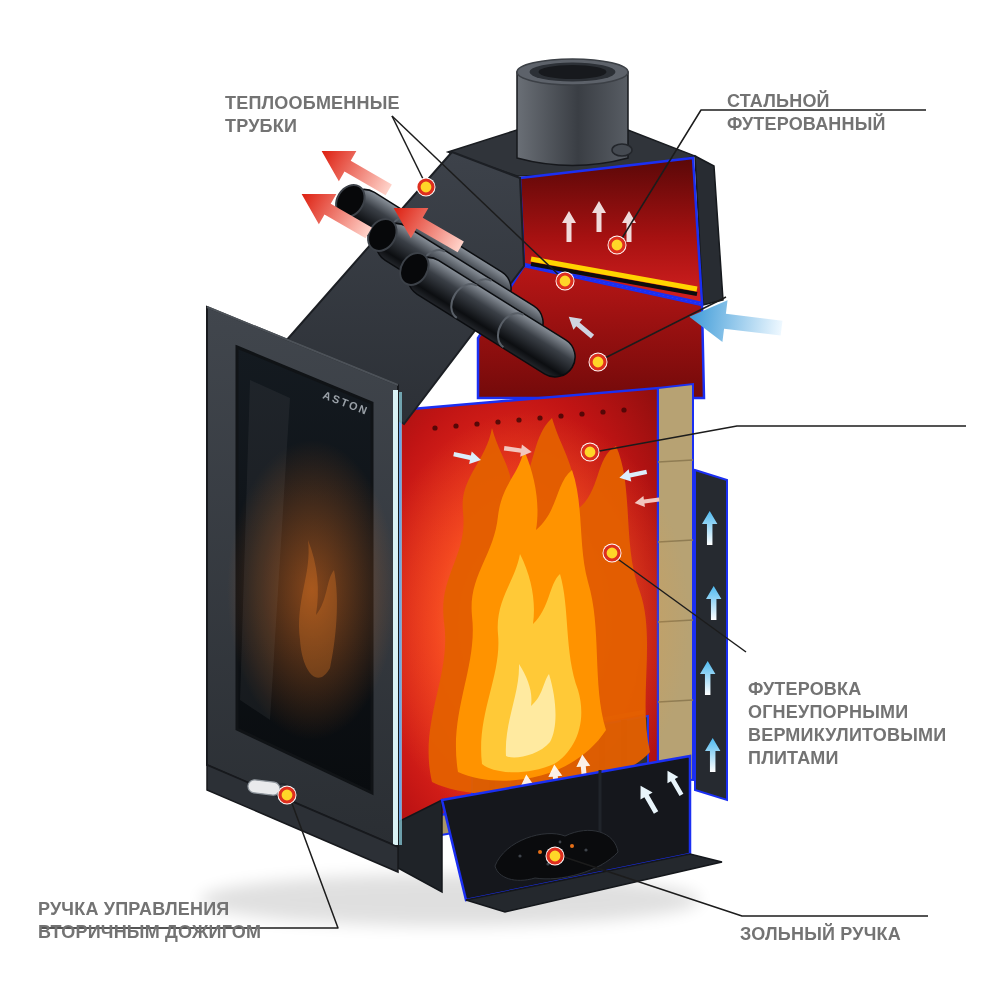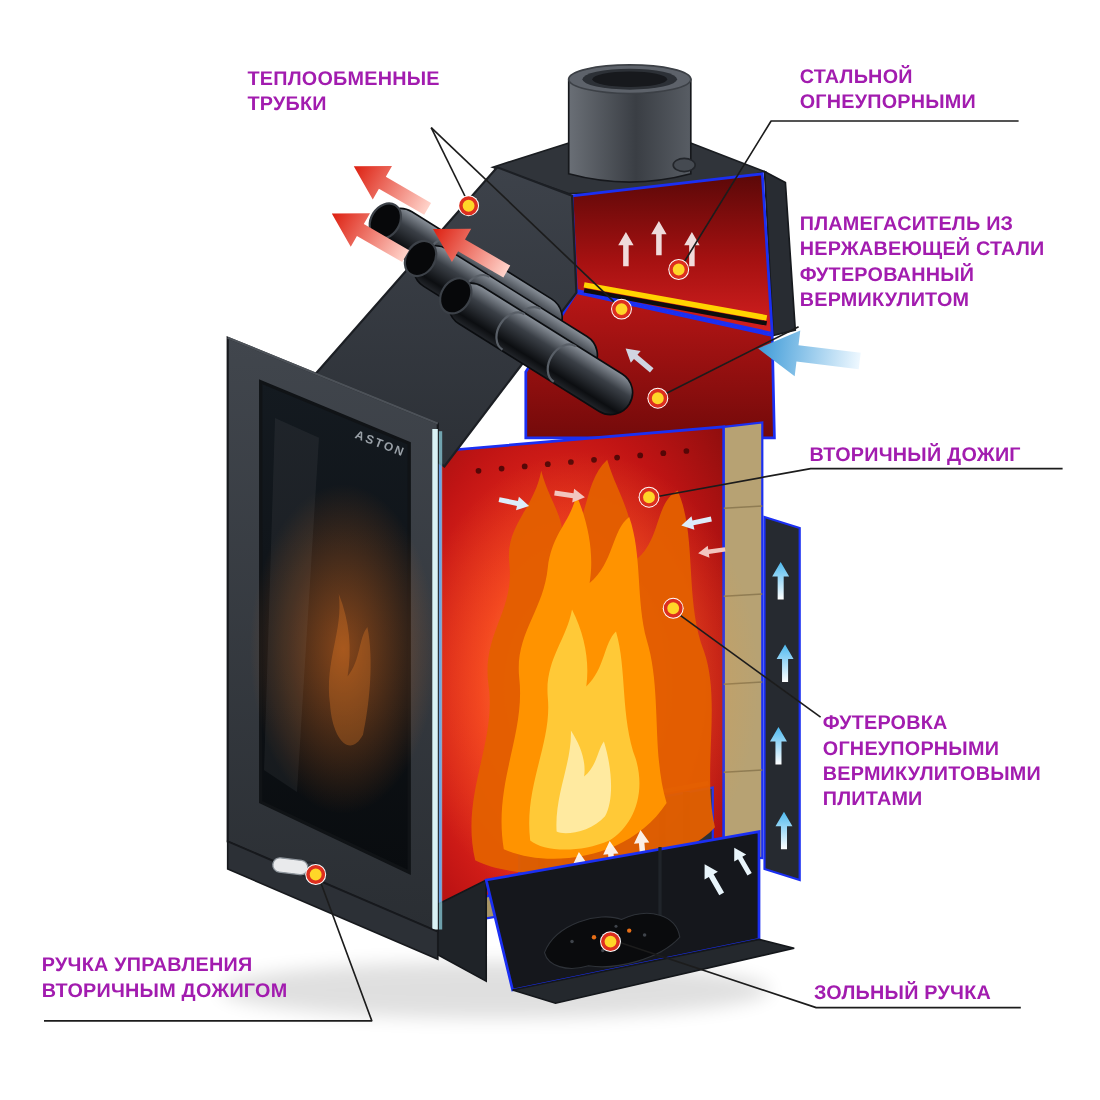--- a/index.html
+++ b/index.html
@@ -2,23 +2,24 @@
 <html><head>
 <meta charset="utf-8">
 <style>
   html,body{margin:0;padding:0;background:#ffffff;}
   .stage{position:relative;width:1000px;height:1000px;background:#ffffff;overflow:hidden;
          font-family:"Liberation Sans",sans-serif;}
   .stage svg{position:absolute;inset:0;}
   .callout-label{
     position:absolute;
     font:700 18px/1.28 "Liberation Sans",sans-serif;
-    color:#a21caf;
+    color:#737373;
     letter-spacing:.2px;
     white-space:pre-line;
+    margin-top:32px;
   }
 </style>
 </head>
 <body>
 
 <div class="stage">
 
 <svg width="1000" height="1000" viewBox="0 0 1000 1000">
   <defs>
     <linearGradient id="gChim" x1="0" y1="0" x2="1" y2="0">
@@ -296,26 +297,21 @@
     <g transform="translate(287,795)">
           <circle r="9.5" fill="#fff"></circle>
           <circle r="7" fill="#ffd628" stroke="#dd2f1f" stroke-width="3.2"></circle>
         </g>
   </g>
 </svg>
 
 <div class="callout-label" style="left:225px;top:60px">ТЕПЛООБМЕННЫЕ
 ТРУБКИ</div>
 <div class="callout-label" style="left:727px;top:58px">СТАЛЬНОЙ
-ОГНЕУПОРНЫМИ</div>
-<div class="callout-label" style="left:727px;top:192px">ПЛАМЕГАСИТЕЛЬ ИЗ
-НЕРЖАВЕЮЩЕЙ СТАЛИ
-ФУТЕРОВАННЫЙ
-ВЕРМИКУЛИТОМ</div>
-<div class="callout-label" style="left:736px;top:402px">ВТОРИЧНЫЙ ДОЖИГ</div>
+ФУТЕРОВАННЫЙ</div>
 <div class="callout-label" style="left:748px;top:646px">ФУТЕРОВКА
 ОГНЕУПОРНЫМИ
 ВЕРМИКУЛИТОВЫМИ
 ПЛИТАМИ</div>
 <div class="callout-label" style="left:740px;top:891px">ЗОЛЬНЫЙ РУЧКА</div>
 <div class="callout-label" style="left:38px;top:866px">РУЧКА УПРАВЛЕНИЯ
 ВТОРИЧНЫМ ДОЖИГОМ</div>
 
 </div>
 

